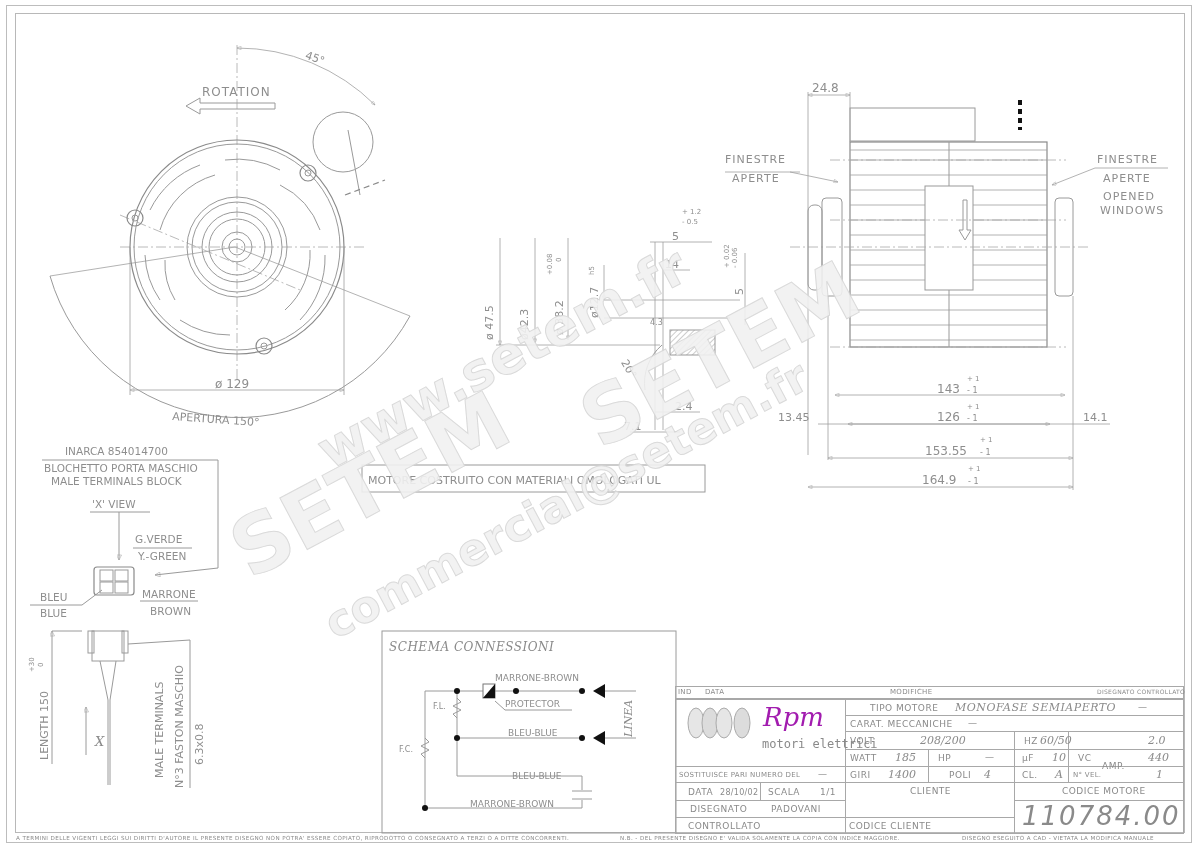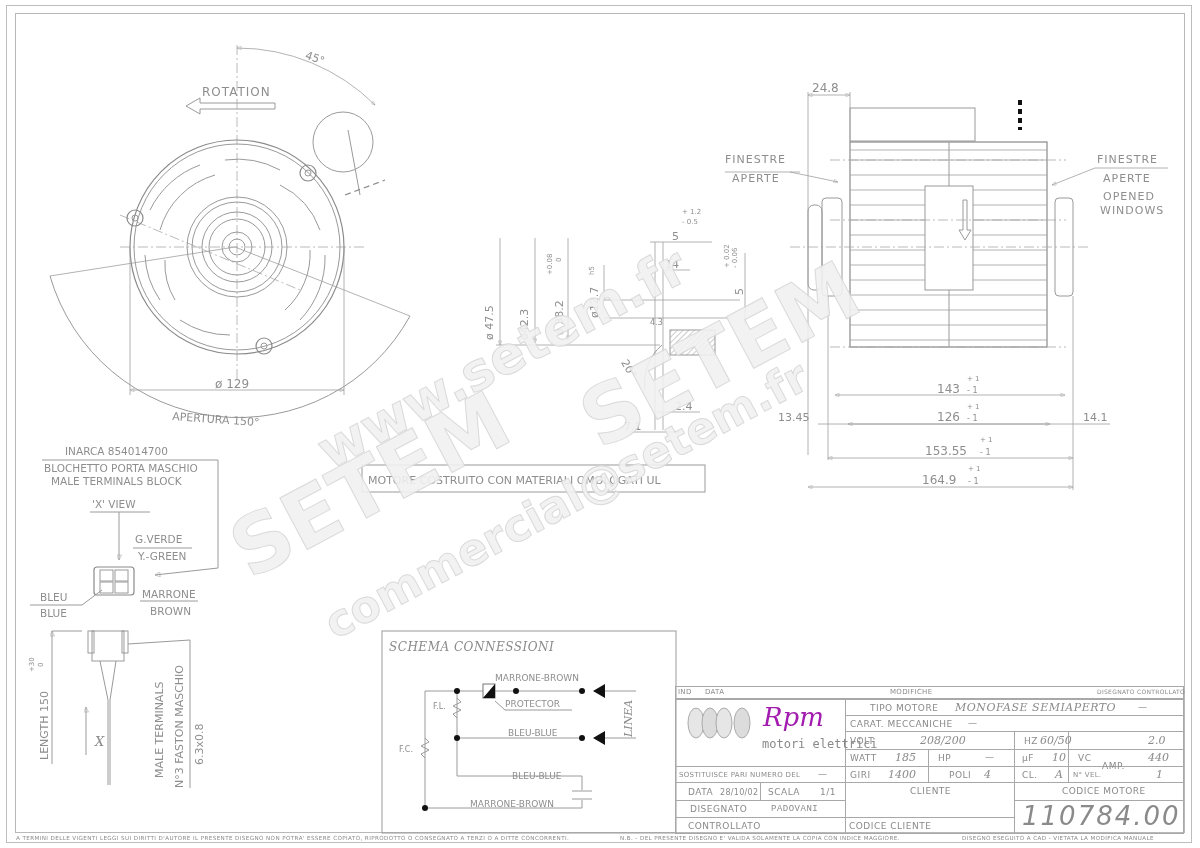--- a/index.html
+++ b/index.html
@@ -364,21 +364,21 @@
   <span class="tb val" style="left:1055px;top:768px;">A</span>
   <span class="tb small" style="left:1073px;top:771px;">N° VEL.</span>
   <span class="tb val" style="left:1156px;top:768px;">1</span>
 
   <span class="tb lab" style="left:688px;top:787px;">DATA</span>
   <span class="tb small" style="left:720px;top:788px;font-size:8px;">28/10/02</span>
   <span class="tb lab" style="left:768px;top:787px;">SCALA</span>
   <span class="tb lab" style="left:820px;top:787px;">1/1</span>
 
   <span class="tb lab" style="left:690px;top:804px;">DISEGNATO</span>
-  <span class="tb lab" style="left:771px;top:804px;font-family:Liberation Mono, monospace;">PADOVANI</span>
+  <span class="tb lab" style="left:771px;top:804px;">PADOVANI</span>
   <span class="tb lab" style="left:688px;top:821px;">CONTROLLATO</span>
 
   <span class="tb lab" style="left:910px;top:786px;">CLIENTE</span>
   <span class="tb lab" style="left:849px;top:821px;">CODICE CLIENTE</span>
 
   <span class="tb lab" style="left:1062px;top:786px;">CODICE MOTORE</span>
   <span class="tb" style="left:1022px;top:801px;font-size:26px;font-style:italic;letter-spacing:2px;color:#8a8a8a;">110784.00</span>
 </div>
 
 <span class="foot" style="left:16px;top:835px;">A TERMINI DELLE VIGENTI LEGGI SUI DIRITTI D'AUTORE IL PRESENTE DISEGNO NON POTRA' ESSERE COPIATO, RIPRODOTTO O CONSEGNATO A TERZI O A DITTE CONCORRENTI.</span>

